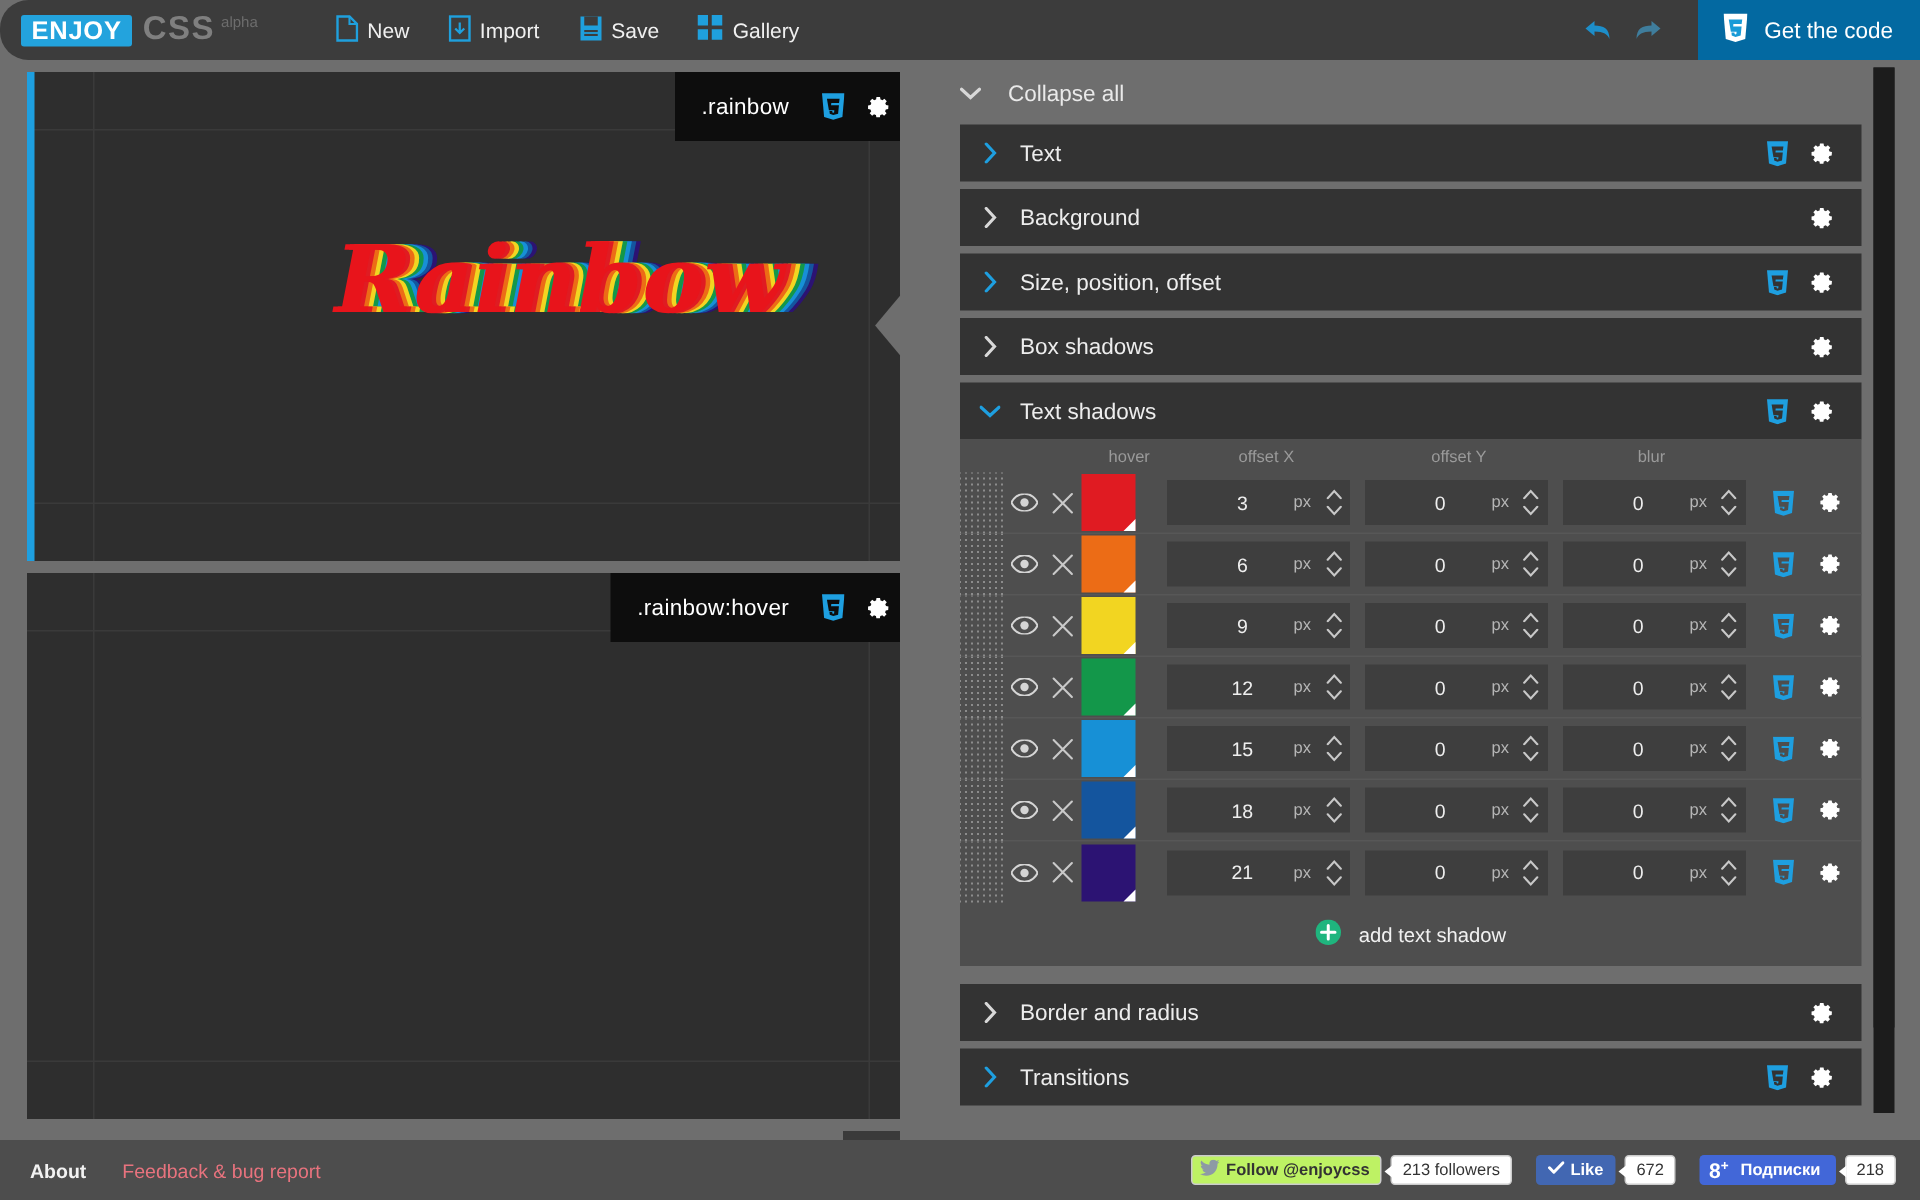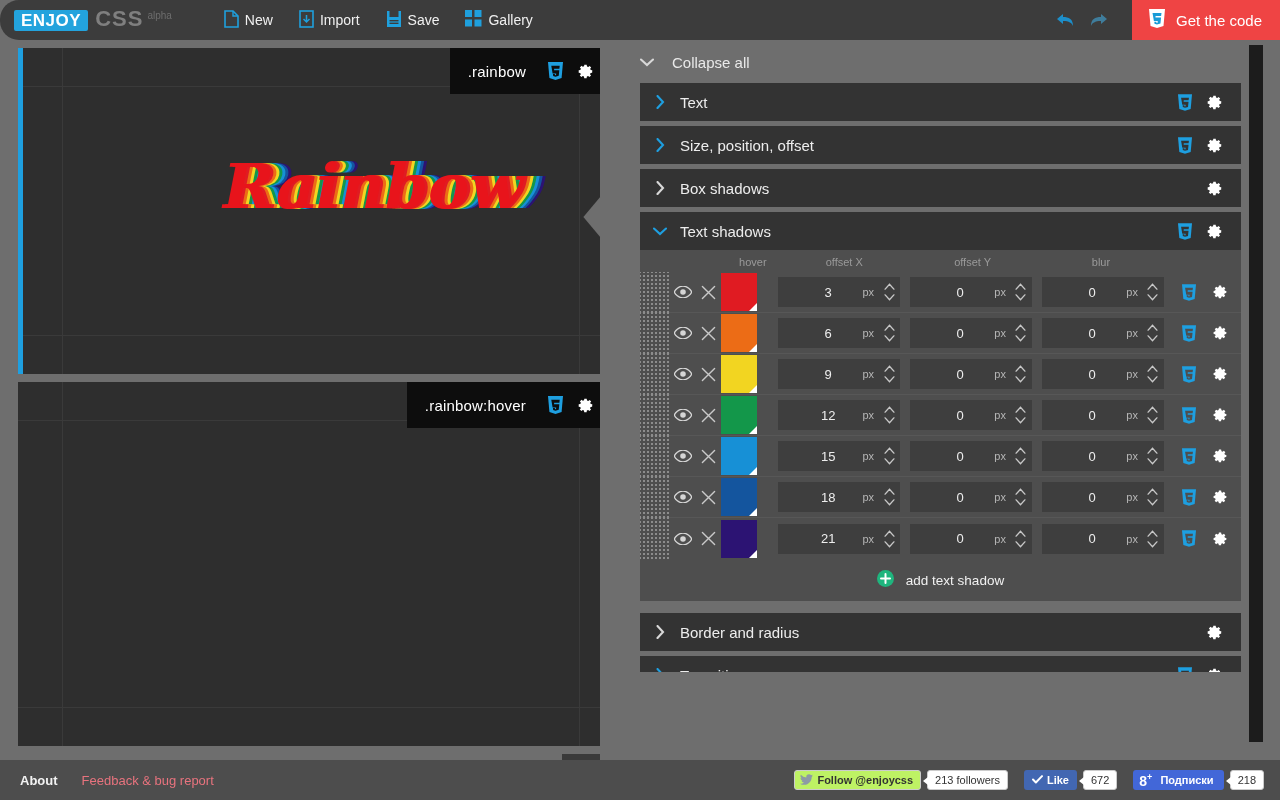--- a/index.html
+++ b/index.html
@@ -30,21 +30,21 @@
   }
   .logo-alpha { color:#6d6d6d; font-size:10px; margin-left:4px; position:relative; top:0px; }
 
   .topnav { display:flex; align-items:center; margin-left:52px; gap:26px; }
   .navitem { display:flex; align-items:center; gap:6px; cursor:pointer; }
   .navitem .lbl { font-size:14px; color:#f0f0f0; }
 
   .topright { position:absolute; right:0; top:0; height:40px; display:flex; align-items:center; }
   .undo,.redo { width:34px; height:40px; display:flex; align-items:center; justify-content:center; cursor:pointer; }
   .getcode {
-    background:#ef4444; height:40px; display:flex; align-items:center; gap:11px;
+    background:#0369a1; height:40px; display:flex; align-items:center; gap:11px;
     padding:0 18px 0 17px; cursor:pointer; margin-left:16px;
   }
   .getcode .lbl { font-size:15px; color:#fff; }
 
   
   .leftcol { position:absolute; left:0; top:40px; width:618px; height:720px; background:#6e6e6e; }
 
   .preview-wrap { position:absolute; left:18px; width:582px; background:#2e2e2e; }
   .preview-1 { top:8px; height:326px; }
   .preview-2 { top:342px; height:364px; }
@@ -87,21 +87,21 @@
   .pv-bg-sw {
     width:38px; height:38px; background:#3a3a3a; position:relative; cursor:pointer;
   }
   .sw-corner {
     position:absolute; right:1px; bottom:1px; width:0; height:0;
     border-left:7px solid transparent; border-bottom:7px solid #fff;
   }
 
   
   .rightcol { position:absolute; left:618px; top:40px; width:662px; height:720px; }
-  .rp-scroll { position:absolute; left:0; top:0; width:645px; height:632px; overflow:hidden; }
+  .rp-scroll { position:absolute; left:0; top:0; width:645px; height:720px; overflow:hidden; }
 
   .collapse-all { display:flex; align-items:center; gap:18px; padding:14px 0 12px 22px; cursor:pointer; }
   .collapse-all .lbl { font-size:15px; color:#e9e9e9; }
 
   .sect { margin:0 22px 5px 22px; }
   .sect-head {
     background:#333333; height:38px; display:flex; align-items:center; cursor:pointer;
     padding:0 10px 0 0;
   }
   .sect-head .chev { width:40px; display:flex; align-items:center; justify-content:center; }
@@ -365,20 +365,38 @@
             <span class="ic">
               <svg width="17" height="17" viewBox="0 0 20 20">
                   <path fill="#fff" d="M10 6.4a3.6 3.6 0 100 7.2 3.6 3.6 0 000-7.2zm0 5.5a1.9 1.9 0 110-3.8 1.9 1.9 0 010 3.8z"></path>
                   <path fill="#fff" d="M18 8.6l-1.9-.3a6.6 6.6 0 00-.6-1.5l1.2-1.5-1.9-1.9-1.5 1.2a6.6 6.6 0 00-1.5-.6L11.4 2H8.6l-.3 1.9a6.6 6.6 0 00-1.5.6L5.3 3.3 3.4 5.2l1.2 1.5a6.6 6.6 0 00-.6 1.5L2 8.6v2.8l1.9.3c.15.53.35 1.03.6 1.5l-1.2 1.5 1.9 1.9 1.5-1.2c.47.25.97.45 1.5.6l.3 1.9h2.8l.3-1.9c.53-.15 1.03-.35 1.5-.6l1.5 1.2 1.9-1.9-1.2-1.5c.25-.47.45-.97.6-1.5l1.9-.3z"></path>
                 </svg>
             </span>
           </span>
         </div>
       </div>
 
+      <div class="sect">
+        <div class="sect-head">
+          <span class="chev">
+            <svg width="9" height="14" viewBox="0 0 9 14">
+                <path d="M1.5 1L7 7l-5.5 6" fill="none" stroke="#d8d8d8" stroke-width="2.1" stroke-linecap="round"></path>
+              </svg>
+          </span>
+          <span class="ttl">Background</span>
+          <span class="tools">
+            <span class="ic">
+              <svg width="17" height="17" viewBox="0 0 20 20">
+                  <path fill="#fff" d="M10 6.4a3.6 3.6 0 100 7.2 3.6 3.6 0 000-7.2zm0 5.5a1.9 1.9 0 110-3.8 1.9 1.9 0 010 3.8z"></path>
+                  <path fill="#fff" d="M18 8.6l-1.9-.3a6.6 6.6 0 00-.6-1.5l1.2-1.5-1.9-1.9-1.5 1.2a6.6 6.6 0 00-1.5-.6L11.4 2H8.6l-.3 1.9a6.6 6.6 0 00-1.5.6L5.3 3.3 3.4 5.2l1.2 1.5a6.6 6.6 0 00-.6 1.5L2 8.6v2.8l1.9.3c.15.53.35 1.03.6 1.5l-1.2 1.5 1.9 1.9 1.5-1.2c.47.25.97.45 1.5.6l.3 1.9h2.8l.3-1.9c.53-.15 1.03-.35 1.5-.6l1.5 1.2 1.9-1.9-1.2-1.5c.25-.47.45-.97.6-1.5l1.9-.3z"></path>
+                </svg>
+            </span>
+          </span>
+        </div>
+      </div>
 
       <div class="sect">
         <div class="sect-head">
           <span class="chev">
             <svg width="9" height="14" viewBox="0 0 9 14">
                 <path d="M1.5 1L7 7l-5.5 6" fill="none" stroke="#1e9fe0" stroke-width="2.1" stroke-linecap="round"></path>
               </svg>
           </span>
           <span class="ttl">Size, position, offset</span>
           <span class="tools">

